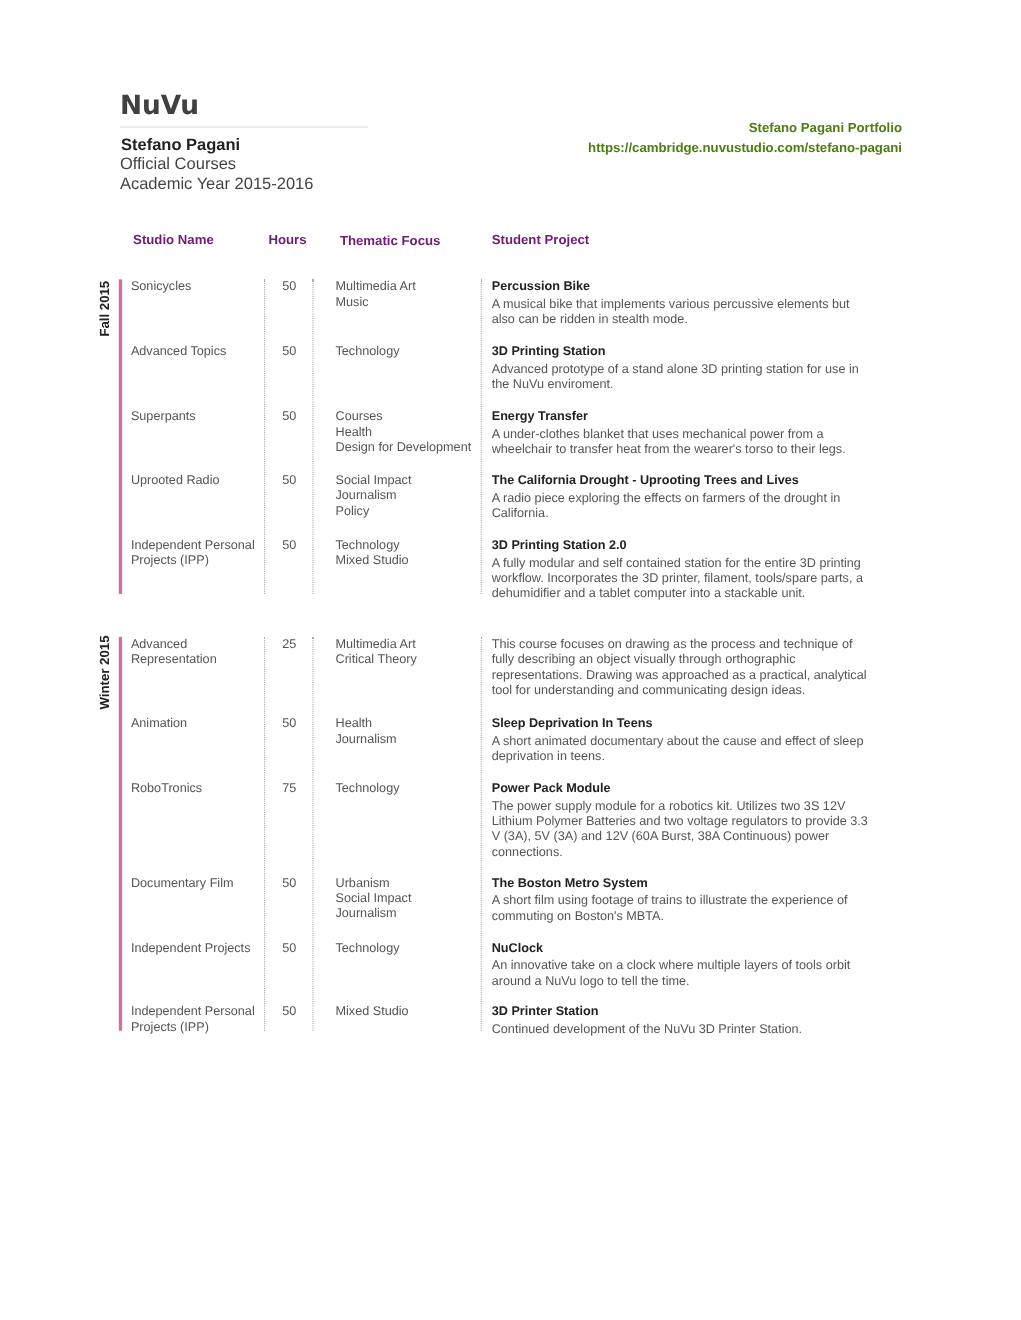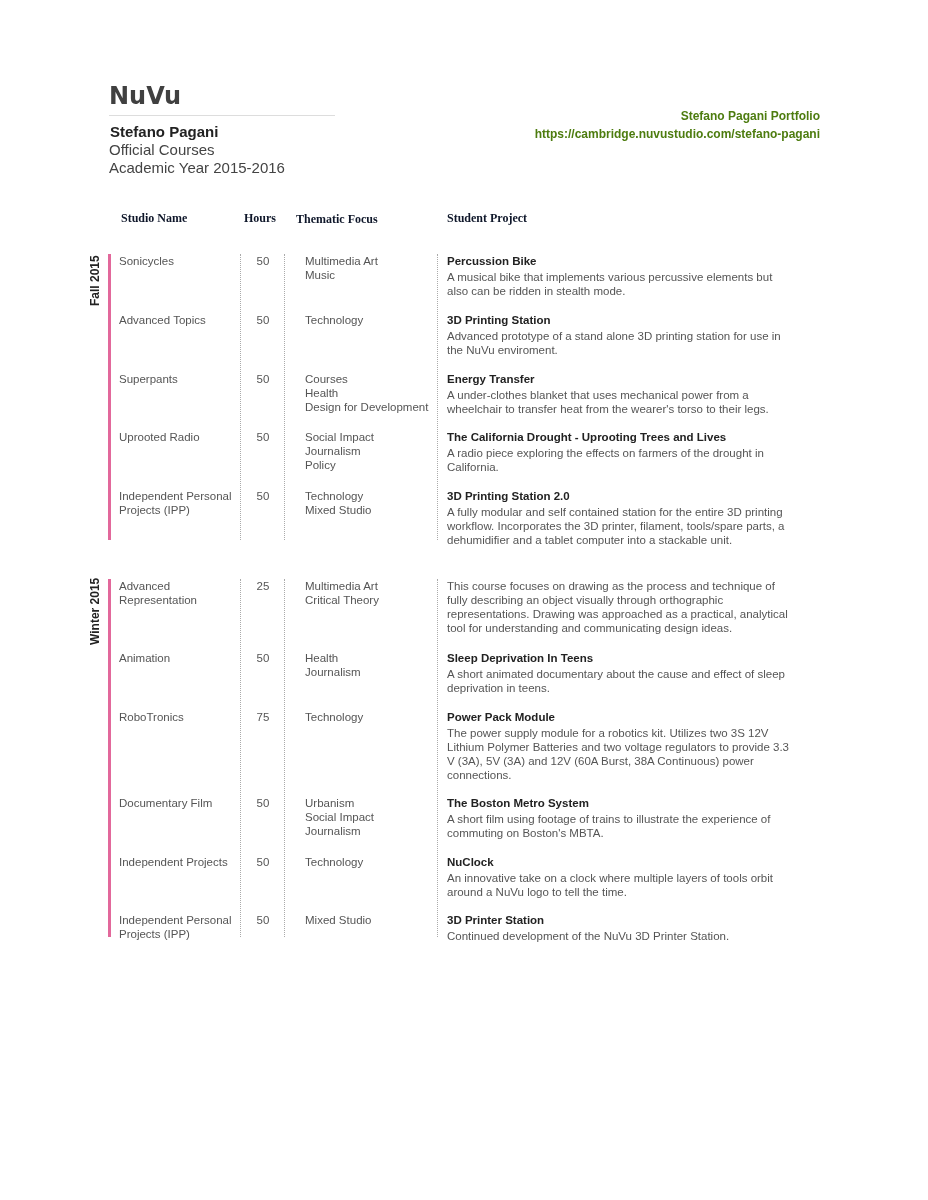--- a/index.html
+++ b/index.html
@@ -3,21 +3,21 @@
 <meta charset="utf-8">
 <style>
   html, body { margin: 0; padding: 0; background: #ffffff; }
   body { width: 928px; height: 1200px; position: relative; font-family: "Liberation Sans", sans-serif; color: #333; }
   .logo { position: absolute; left: 109px; top: 82px; font-family: "DejaVu Sans", sans-serif; font-weight: bold; font-size: 24px; color: #404040; letter-spacing: 0px; }
   .logo-rule { position: absolute; left: 109px; top: 115px; width: 226px; height: 1px; background: #dddddd; }
   .name { position: absolute; left: 110px; top: 123px; font-weight: bold; font-size: 15px; color: #222; }
   .sub1 { position: absolute; left: 109px; top: 141px; font-size: 15px; color: #444; }
   .sub2 { position: absolute; left: 109px; top: 159px; font-size: 15px; color: #444; }
   .portfolio { position: absolute; right: 108px; top: 107px; text-align: right; font-weight: bold; font-size: 12px; color: #4d7c0f; line-height: 18px; }
-  .hdr { position: absolute; top: 211px; font-weight: bold; font-size: 12px; color: #0f172a; font-family: Liberation Serif, serif; }
+  .hdr { position: absolute; top: 211px; font-weight: bold; font-size: 12px; color: #701a75; }
   .term-label { position: absolute; transform: rotate(-90deg); transform-origin: left top; font-weight: bold; font-size: 12px; color: #222; white-space: nowrap; }
   .term-bar { position: absolute; width: 3px; background: #e2689b; }
   .row { position: absolute; left: 0; width: 928px; }
   .cell { position: absolute; font-size: 11.5px; color: #555; line-height: 14px; }
   .studio { left: 119px; width: 120px; }
   .hours { left: 248px; width: 30px; text-align: center; }
   .focus { left: 305px; width: 130px; }
   .proj { left: 447px; width: 345px; }
   .proj-title { font-weight: bold; color: #222; font-size: 11.5px; margin-bottom: 2px; }
   .proj-desc { color: #555; }
@@ -31,21 +31,21 @@
 <div class="name">Stefano Pagani</div>
 <div class="sub1">Official Courses</div>
 <div class="sub2">Academic Year 2015-2016</div>
 <div class="portfolio">
   <div>Stefano Pagani Portfolio</div>
   <div>https://cambridge.nuvustudio.com/stefano-pagani</div>
 </div>
 
 <div class="hdr" style="left:121px">Studio Name</div>
 <div class="hdr" style="left:244px">Hours</div>
-<div class="hdr" style="left:296px;top:212px">Thematic Focus</div>
+<div class="hdr" style="left:309px;top:212px">Thematic Focus</div>
 <div class="hdr" style="left:447px">Student Project</div>
 
 <div>
   <div class="term-label" style="left:88px;top:306px">Fall 2015</div>
   <div class="term-bar" style="left:108px;top:254px;height:286px"></div>
   <div class="dot-col" style="left:240px;top:254px;height:286px"></div>
   <div class="dot-col" style="left:284px;top:254px;height:286px"></div>
   <div class="dot-col" style="left:437px;top:254px;height:286px"></div>
 </div>
 

